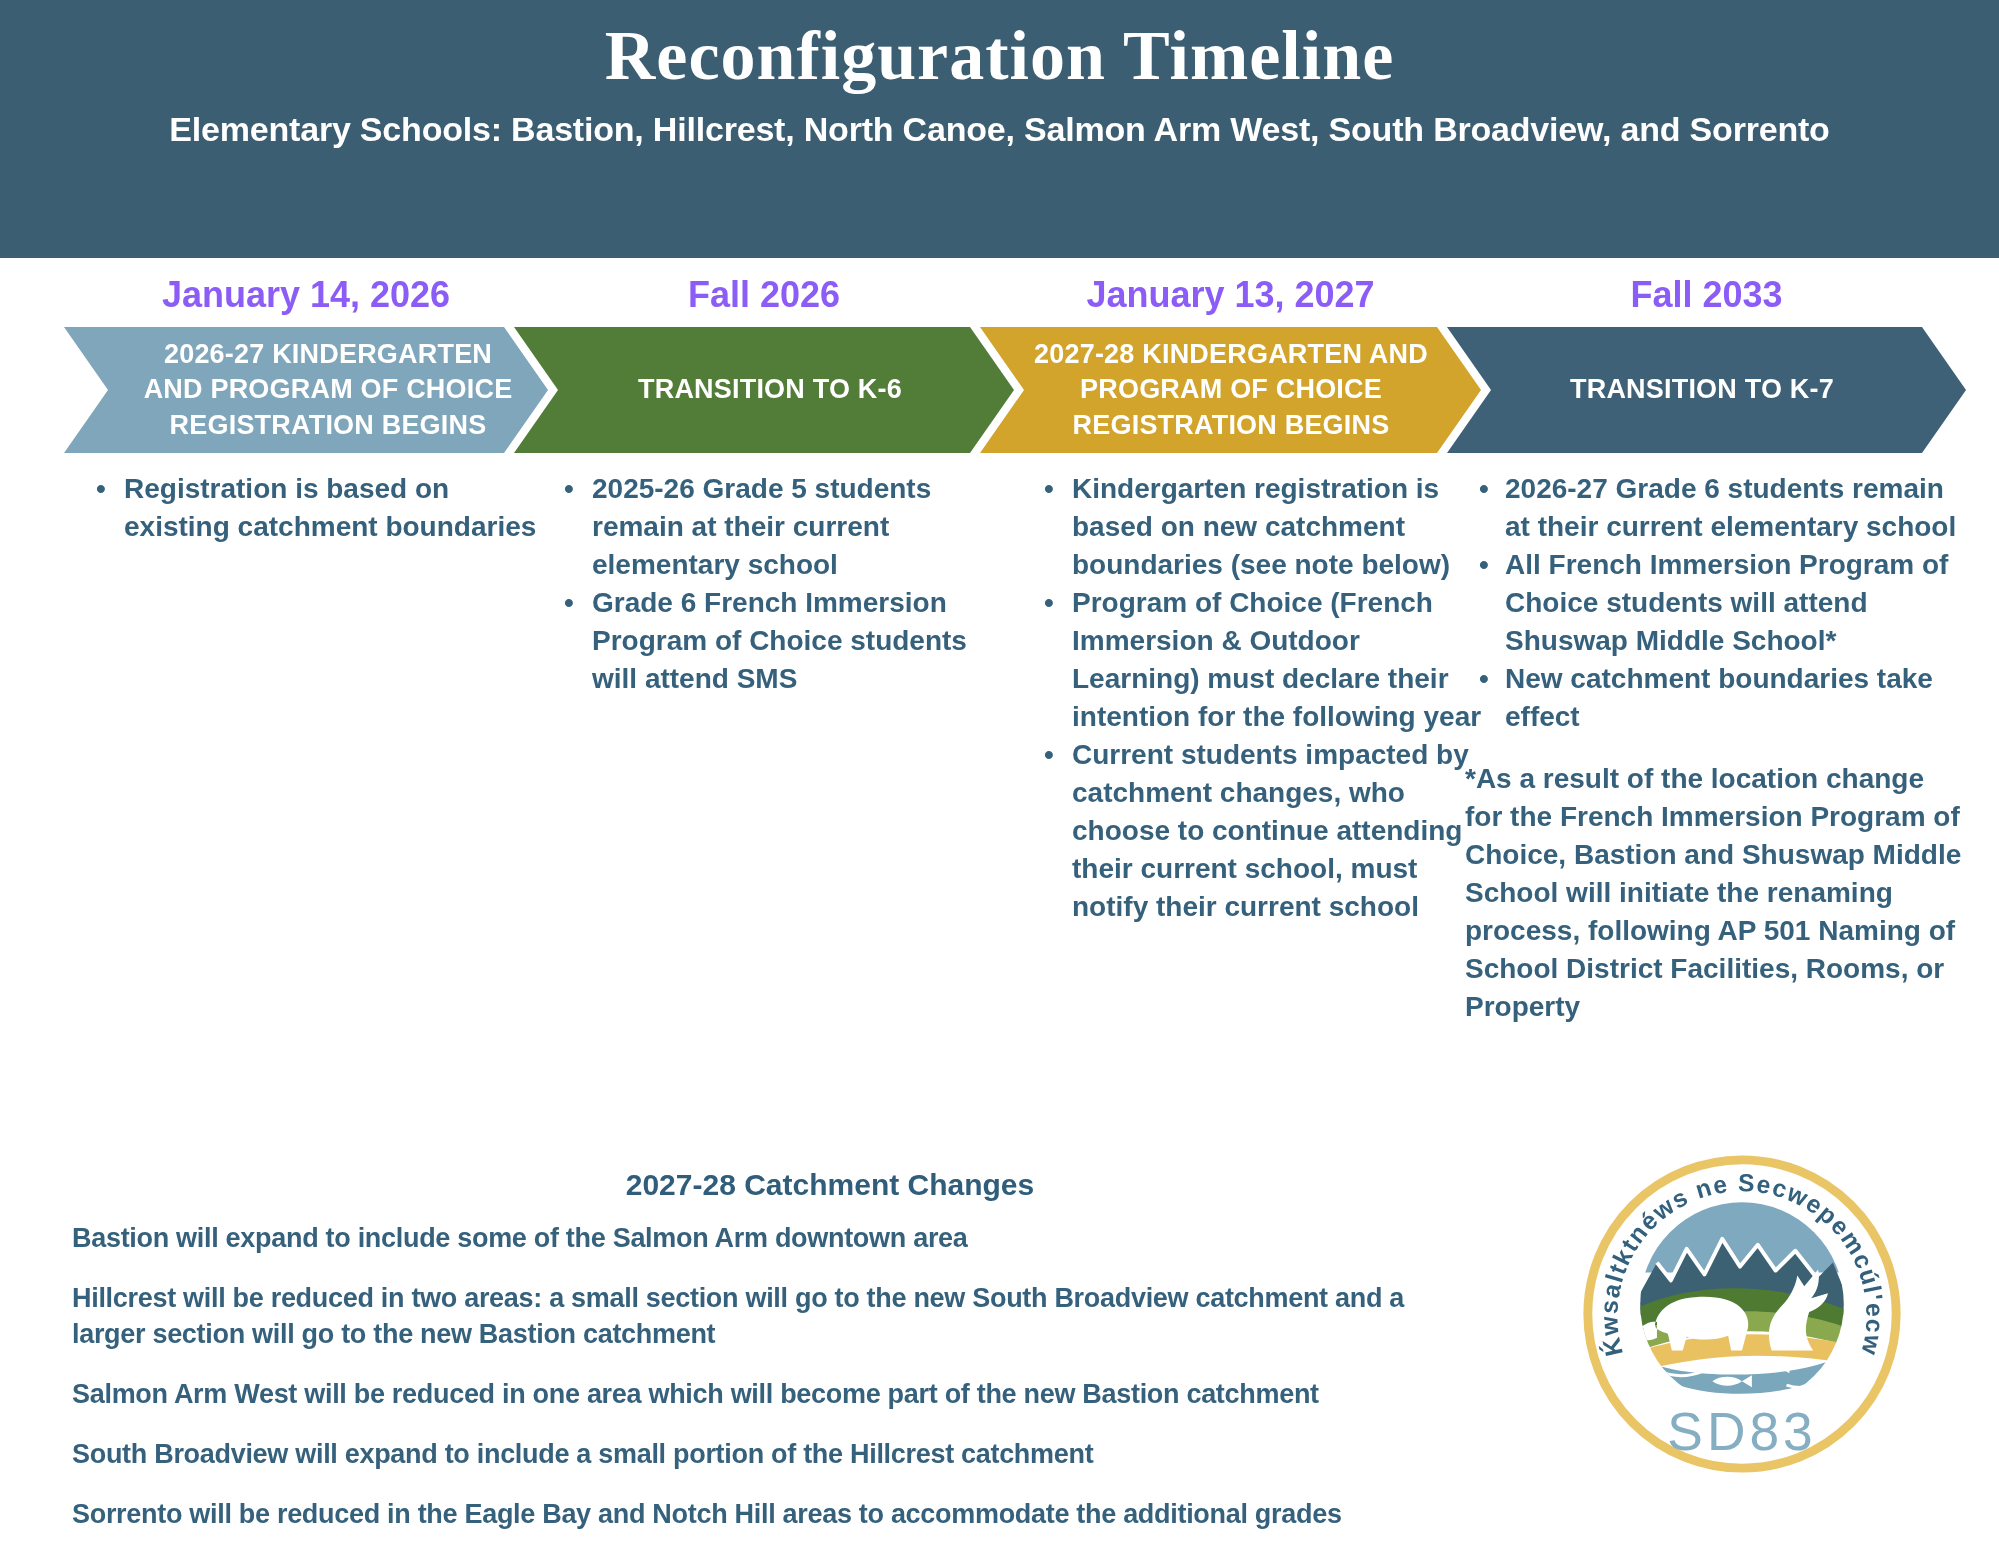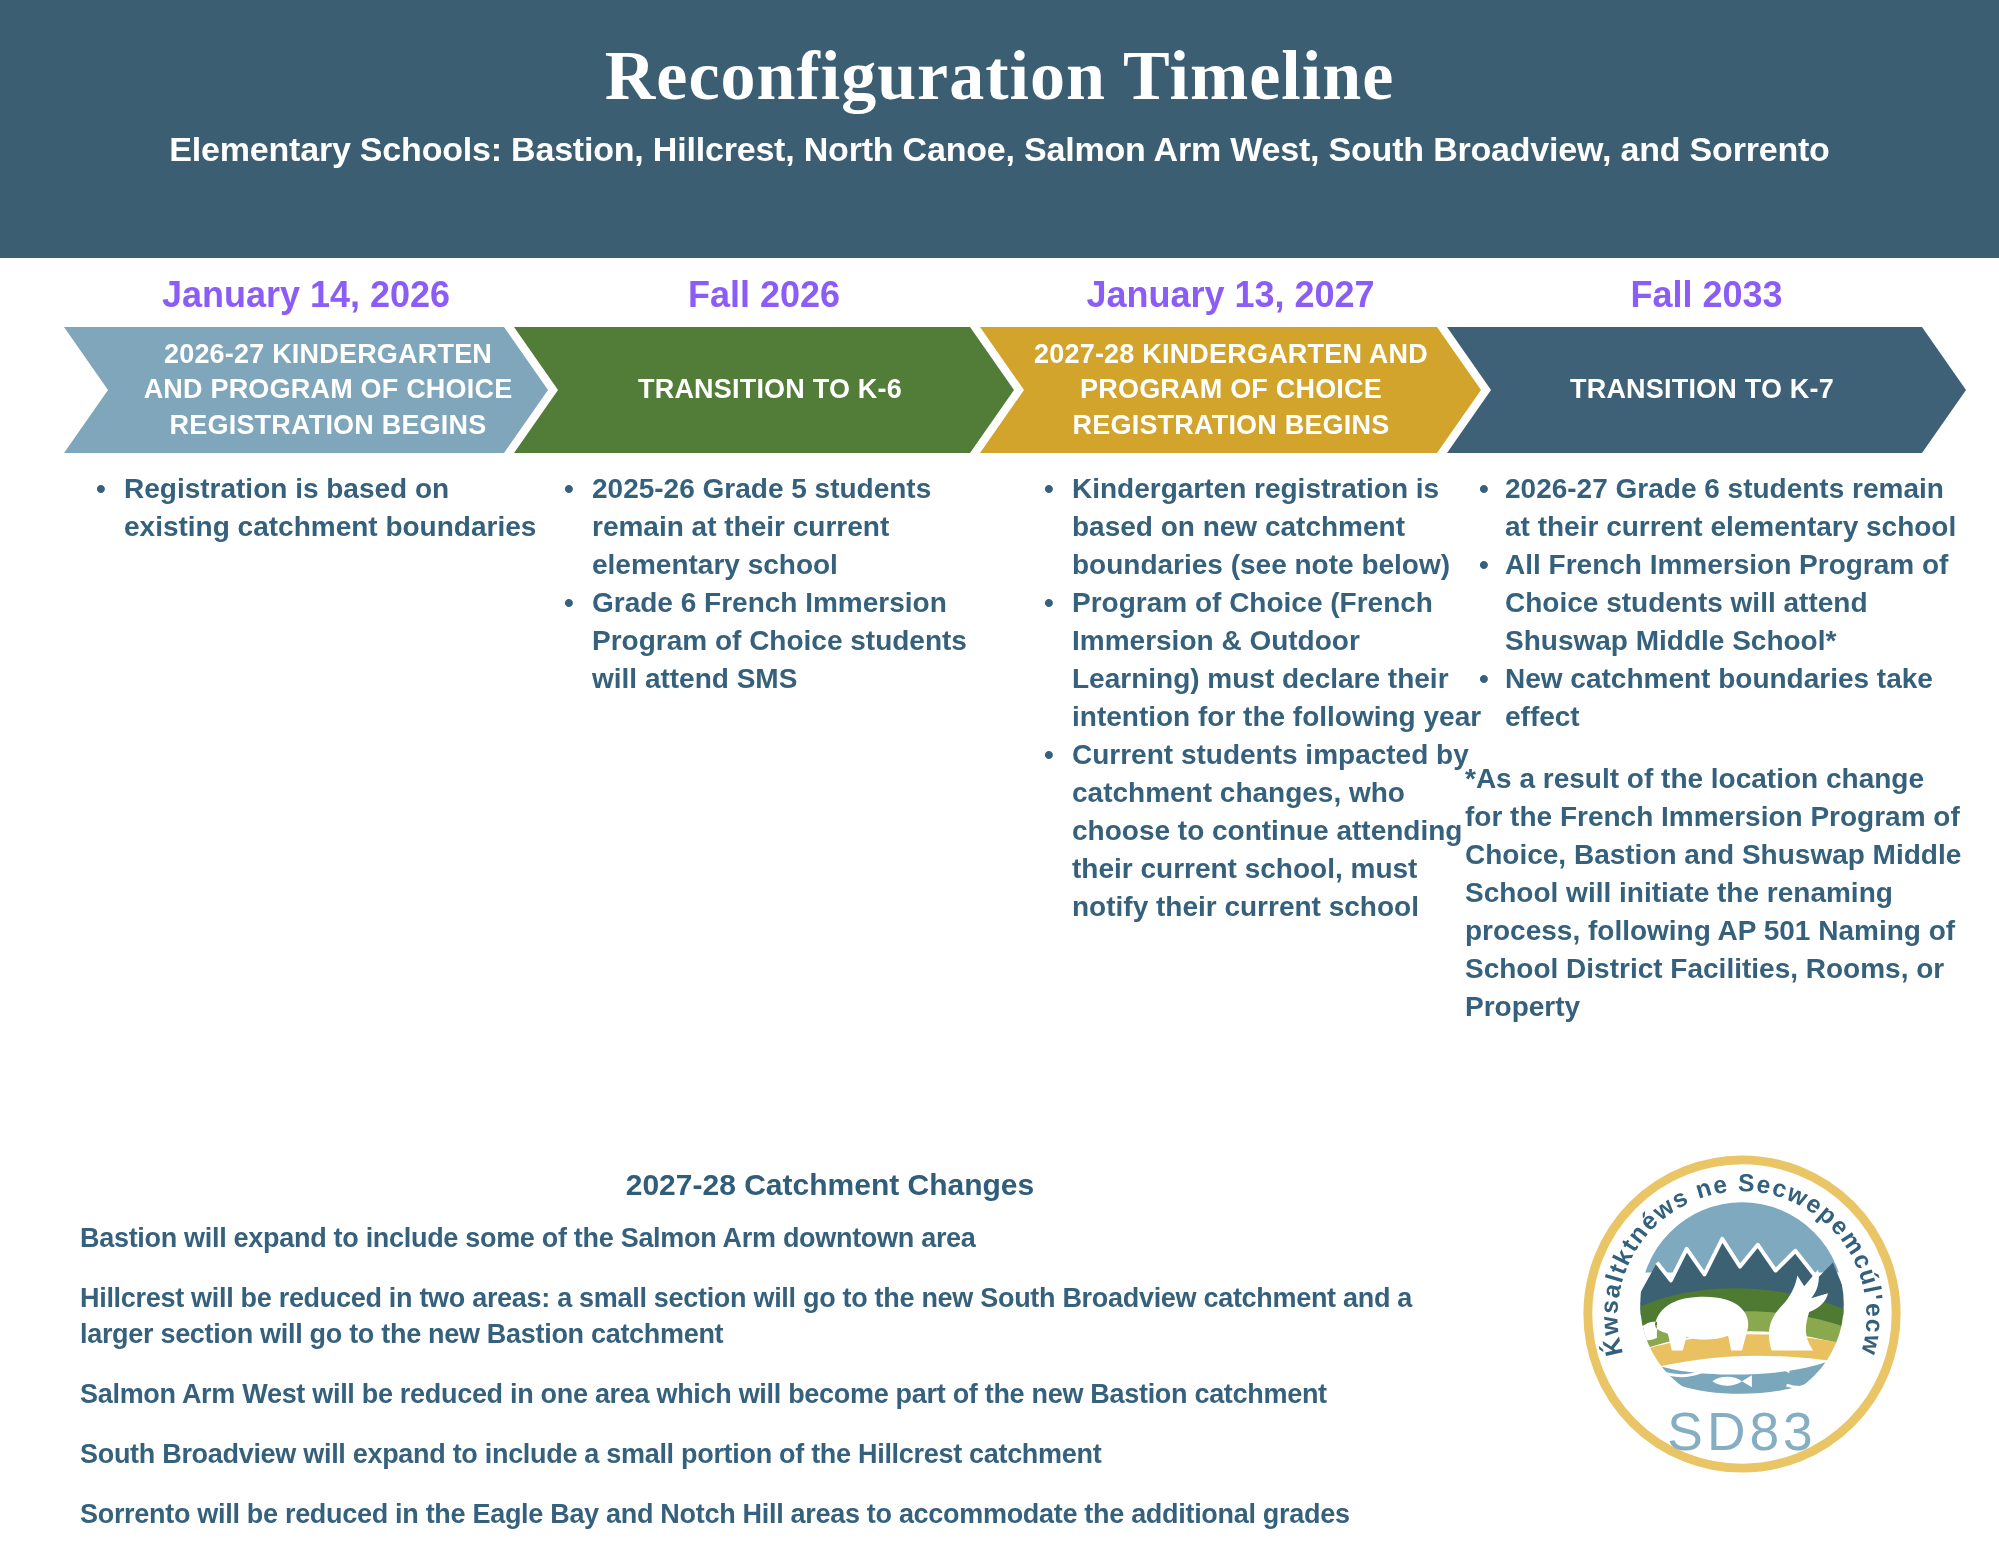--- a/index.html
+++ b/index.html
@@ -1,21 +1,21 @@
 <!DOCTYPE html>
 <html><head>
 <meta charset="utf-8">
 <style>
   html,body{margin:0;padding:0;background:#ffffff;}
   .page{position:relative;width:1999px;height:1545px;background:#ffffff;overflow:hidden;
         font-family:"Liberation Sans","DejaVu Sans",sans-serif;}
 
   
   .header{position:absolute;left:0;top:0;width:1999px;height:258px;background:#3b5e72;}
-  .header h1{margin:0;padding-top:36px;text-align:center;color:#ffffff;
+  .header h1{margin:0;padding-top:16px;text-align:center;color:#ffffff;
              font-family:"Liberation Serif","DejaVu Serif",serif;
              font-size:70px;font-weight:700;letter-spacing:1px;}
   .header p{margin:14px 0 0 0;text-align:center;color:#ffffff;
             font-size:34px;font-weight:700;letter-spacing:-0.2px;}
 
   
   .date{position:absolute;top:274px;height:46px;text-align:center;
         color:#8b5cf6;font-size:36px;font-weight:700;}
   .date.d1{left:64px;width:484px;}
   .date.d2{left:514px;width:500px;}
@@ -42,21 +42,21 @@
   .col.c3{left:1036px;width:446px;}
   .col.c4{left:1465px;width:500px;}
   .col.c4 li{padding-left:40px;}
   .col.c4 li::before{left:14px;}
   .footnote{margin:24px 0 0 0;font-size:28px;font-weight:700;line-height:38px;color:#36617c;}
 
   
   .catchment{position:absolute;left:64px;top:1168px;width:1560px;color:#36617c;}
   .catchment h2{margin:0 0 18px 0;text-align:center;width:1532px;
                 font-size:30px;font-weight:700;color:#2f5d7a;}
-  .catchment p{margin:0 0 24px 16px;font-size:27px;font-weight:700;line-height:36px;
+  .catchment p{margin:0 0 24px 8px;font-size:27px;font-weight:700;line-height:36px;
                letter-spacing:-0.3px;}
   .catchment p.wrap2{max-width:1340px;}
 
   
   .logo{position:absolute;left:1574px;top:1146px;width:336px;height:336px;}
 </style>
 </head>
 <body>
 
 <div class="page">

